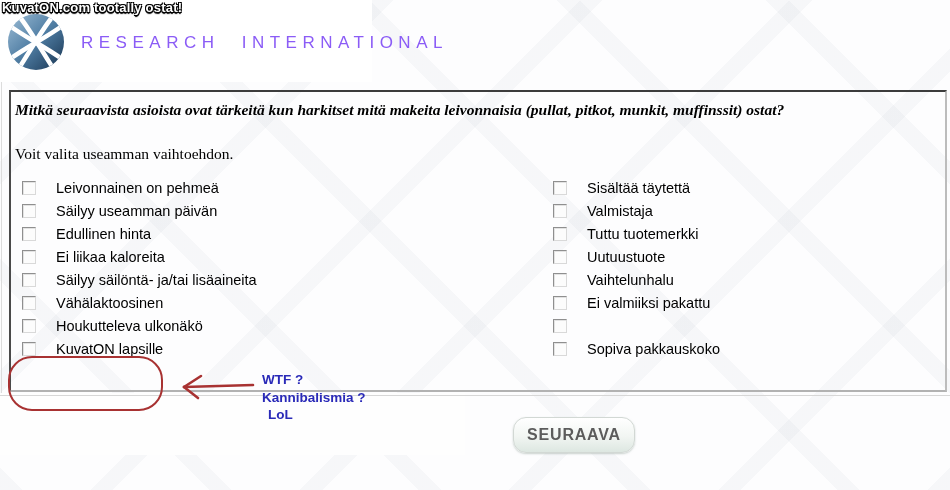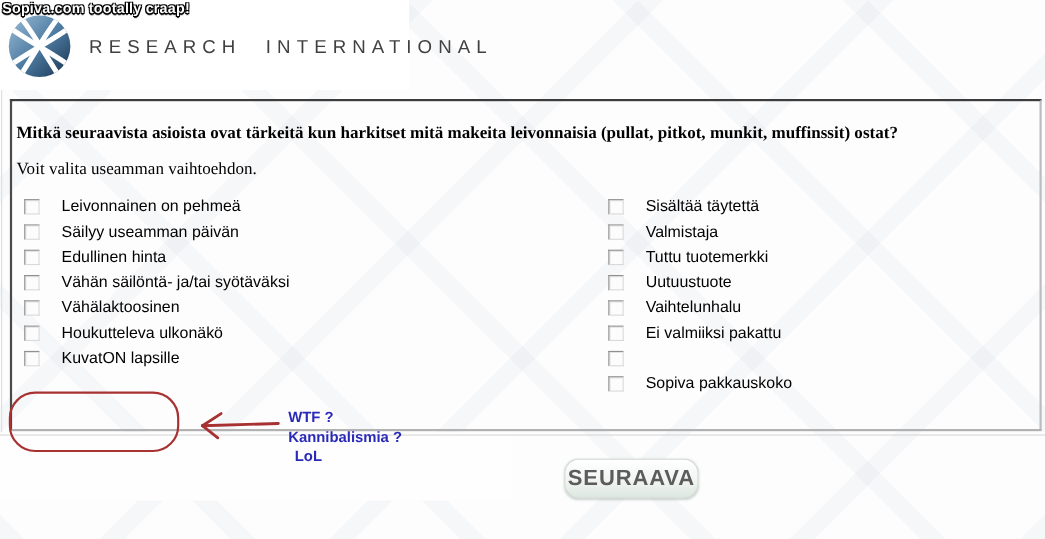--- a/index.html
+++ b/index.html
@@ -28,34 +28,35 @@
   .watermark{
     position:absolute;left:2px;top:0;z-index:5;
     font-size:13px;font-weight:bold;color:#fff;letter-spacing:0.2px;
     text-shadow:-1px -1px 0 #000,1px -1px 0 #000,-1px 1px 0 #000,1px 1px 0 #000,0 2px 1px #000;
     white-space:nowrap;
   }
   .brand{position:absolute;left:7px;top:13px;z-index:2;display:flex;align-items:center;}
   .brand svg{display:block;}
   .brand-name{
     margin-left:16px;margin-top:2px;
-    font-size:17px;color:#404040;letter-spacing:5.5px;word-spacing:12px;
+    font-size:17px;color:#8b5cf6;letter-spacing:5.5px;word-spacing:12px;
     white-space:nowrap;
     text-align:center;
   }
   .content-box{
     position:absolute;left:9px;top:90px;width:934px;height:298px;z-index:2;
     border-style:solid;border-width:2px;
     border-color:#3c3c3c #bcbcbc #b2b2b2 #4a4a4a;
     background:transparent;
   }
   .question{
-    position:absolute;left:4px;top:20px;
+    position:absolute;left:4px;top:9px;
     font-family:"Liberation Serif",serif;font-weight:bold;font-size:15.5px;color:#000;
     white-space:nowrap;
+    font-style:italic;
   }
   .instruction{
     position:absolute;left:4px;top:53px;
     font-family:"Liberation Serif",serif;font-weight:normal;font-size:15.5px;color:#000;
     white-space:nowrap;
   }
   .options-col{position:absolute;top:85px;display:flex;flex-direction:column;}
   .options-left{left:11px;}
   .options-right{left:542px;}
   .opt-row{display:flex;align-items:center;height:22.9px;}
@@ -81,34 +82,34 @@
   .blue-note{
     position:absolute;left:262px;top:371px;z-index:4;
     color:#2a2ab8;font-size:13.5px;line-height:17.5px;white-space:nowrap;font-weight:bold;
   }
   .blue-note .note-line:nth-child(3){padding-left:6px;}
   .next-btn{
     position:absolute;left:513px;top:417px;width:122px;height:36px;z-index:3;
     border:1px solid #d2d8d4;border-radius:13px;
     background:linear-gradient(#ffffff 0%,#f1f5f2 55%,#dde7e1 100%);
     box-shadow:0 1px 2px rgba(160,175,168,0.55);
-    color:#5c5c5c;font-family:"Liberation Sans",sans-serif;font-size:20px;font-weight:600;
+    color:#5c5c5c;font-family:"Liberation Sans",sans-serif;font-size:16px;font-weight:600;
     letter-spacing:0.8px;text-align:center;line-height:22px;padding:0;
     cursor:pointer;
   }
 </style>
 </head>
 <body>
 
 <div class="bg-pattern"></div>
 <div class="left-edge-line"></div>
 <div class="logo-bg"></div>
 <div class="white-patch-annotation"></div>
 
-<div class="watermark">Sopiva.com tootally craap!</div>
+<div class="watermark">KuvatON.com tootally ostat!</div>
 
 <div class="brand">
   <svg width="58" height="58" viewBox="0 0 58 58">
     <defs>
       <linearGradient id="lg" x1="0" y1="0" x2="1" y2="1">
         <stop offset="0" stop-color="#9dbdd6"></stop>
         <stop offset="0.5" stop-color="#4f7da3"></stop>
         <stop offset="1" stop-color="#16324f"></stop>
       </linearGradient>
       <clipPath id="cp">
@@ -137,21 +138,25 @@
       <div class="opt-row">
         <span class="cb"></span>
         <span class="opt-label">Säilyy useamman päivän</span>
       </div>
       <div class="opt-row">
         <span class="cb"></span>
         <span class="opt-label">Edullinen hinta</span>
       </div>
       <div class="opt-row">
         <span class="cb"></span>
-        <span class="opt-label">Vähän säilöntä- ja/tai syötäväksi</span>
+        <span class="opt-label">Ei liikaa kaloreita</span>
+      </div>
+      <div class="opt-row">
+        <span class="cb"></span>
+        <span class="opt-label">Säilyy säilöntä- ja/tai lisäaineita</span>
       </div>
       <div class="opt-row">
         <span class="cb"></span>
         <span class="opt-label">Vähälaktoosinen</span>
       </div>
       <div class="opt-row">
         <span class="cb"></span>
         <span class="opt-label">Houkutteleva ulkonäkö</span>
       </div>
       <div class="opt-row">

